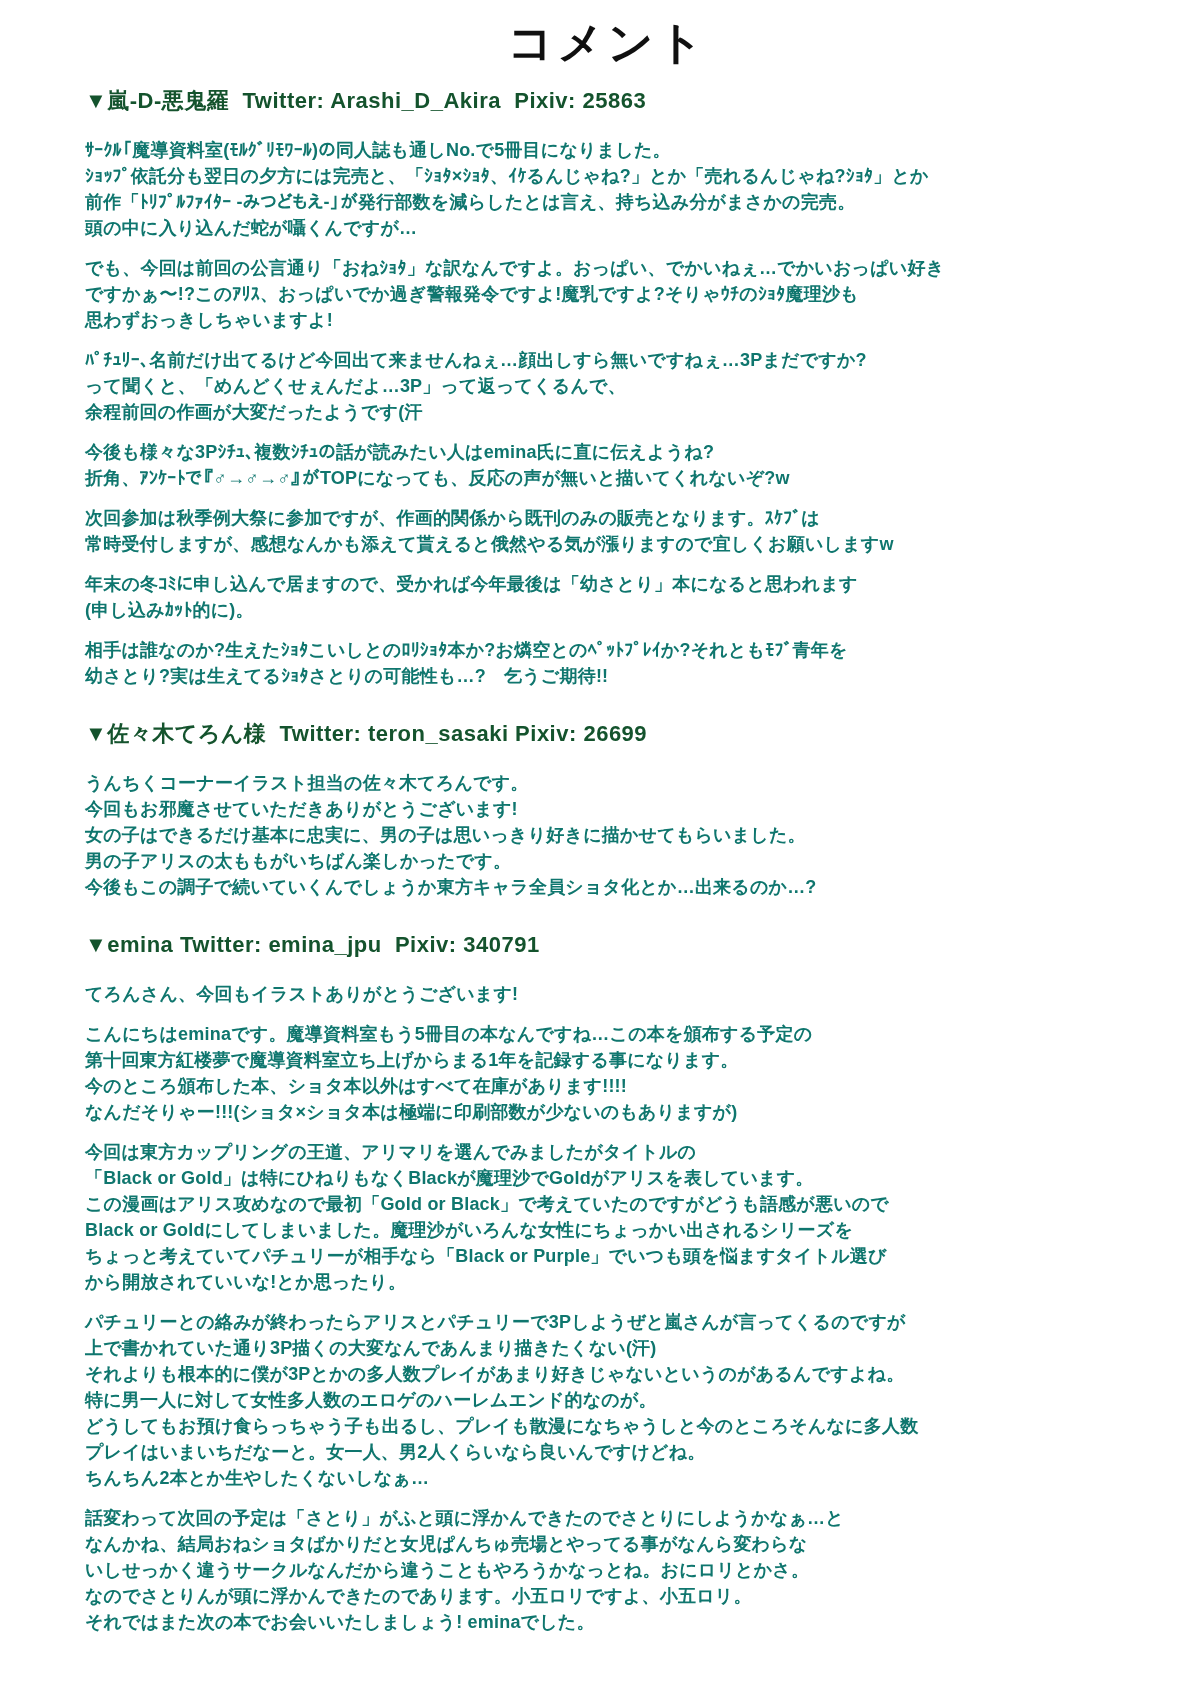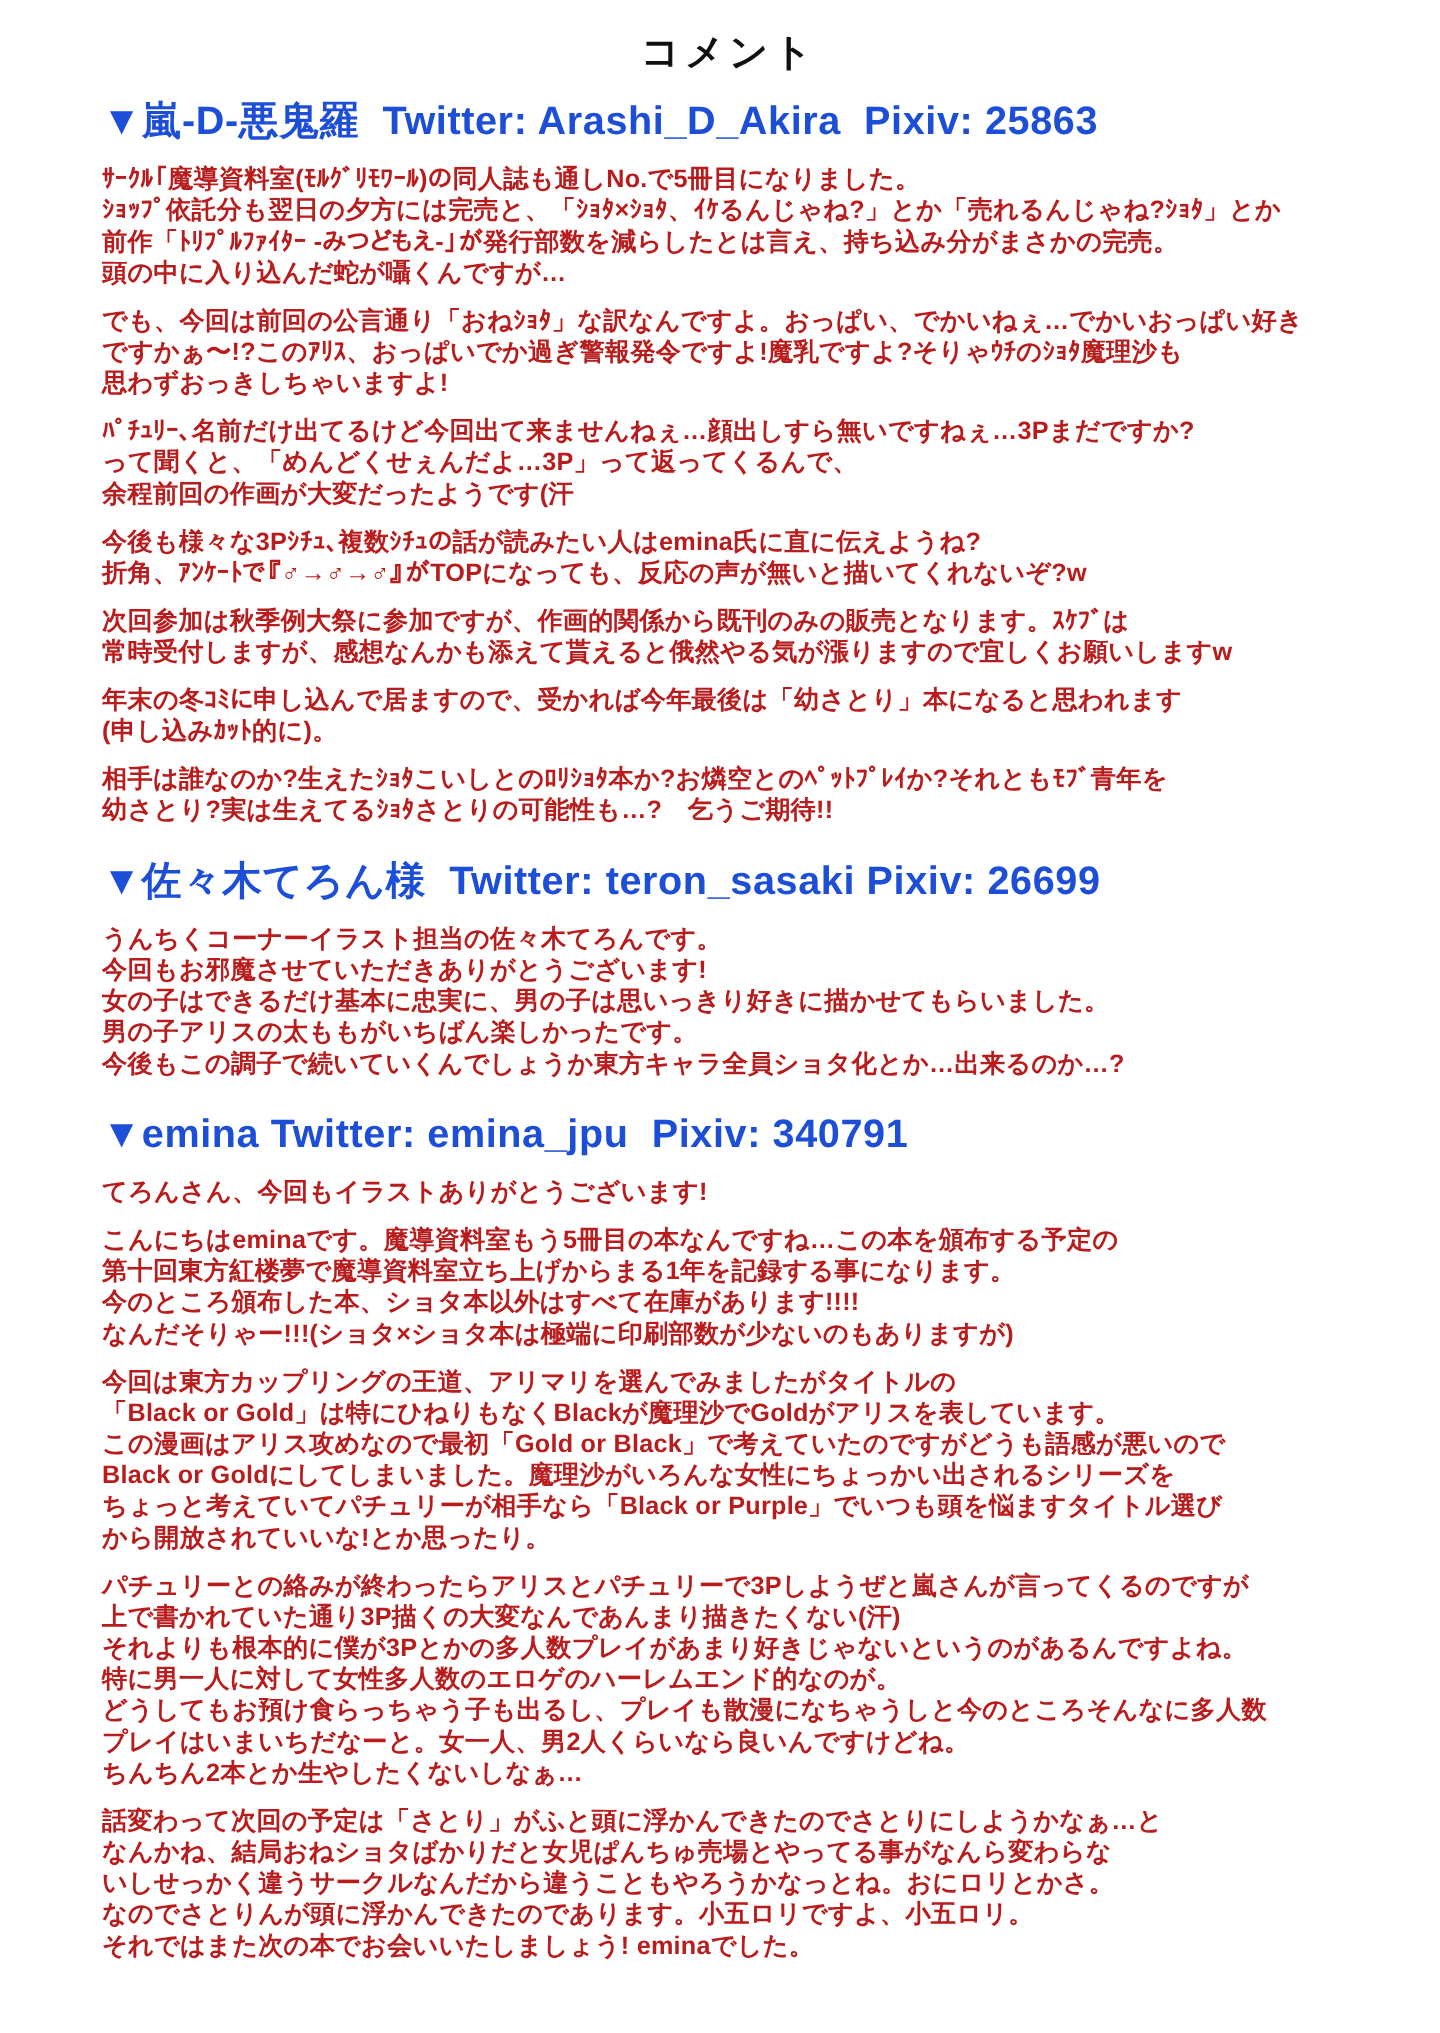--- a/index.html
+++ b/index.html
@@ -18,51 +18,51 @@
   .page {
     box-sizing: border-box;
     width: 1200px;
     height: 1694px;
     padding: 20px 70px 0 85px;
     background: #ffffff;
   }
   h1.page-title {
     margin: 0;
     text-align: center;
-    font-size: 32px;
+    font-size: 45px;
     line-height: 46px;
     font-weight: 700;
     letter-spacing: 4px;
     color: #101010;
     white-space: pre;
   }
   section.author-section {
     margin: 0;
     padding: 0;
   }
   section.author-section:nth-of-type(1) { margin-top: 14px; }
   section.author-section + section.author-section { margin-top: 24px; }
   h2.section-heading {
     margin: 0 0 16px 0;
-    font-size: 33px;
+    font-size: 22px;
     line-height: 41px;
     font-weight: 700;
-    color: #1d4ed8;
+    color: #14532d;
     white-space: pre;
     letter-spacing: 0.5px;
   }
   .paragraph {
     margin: 0 0 14px 0;
   }
   .paragraph:last-child { margin-bottom: 0; }
   .text-line {
-    font-size: 21px;
+    font-size: 18px;
     line-height: 26px;
     font-weight: 600;
-    color: #b91c1c;
+    color: #0f766e;
     white-space: pre;
     letter-spacing: 0.2px;
   }
 </style>
 </head>
 <body>
 
 <div class="page">
   <h1 class="page-title">コメント</h1>
   <div id="sections">

